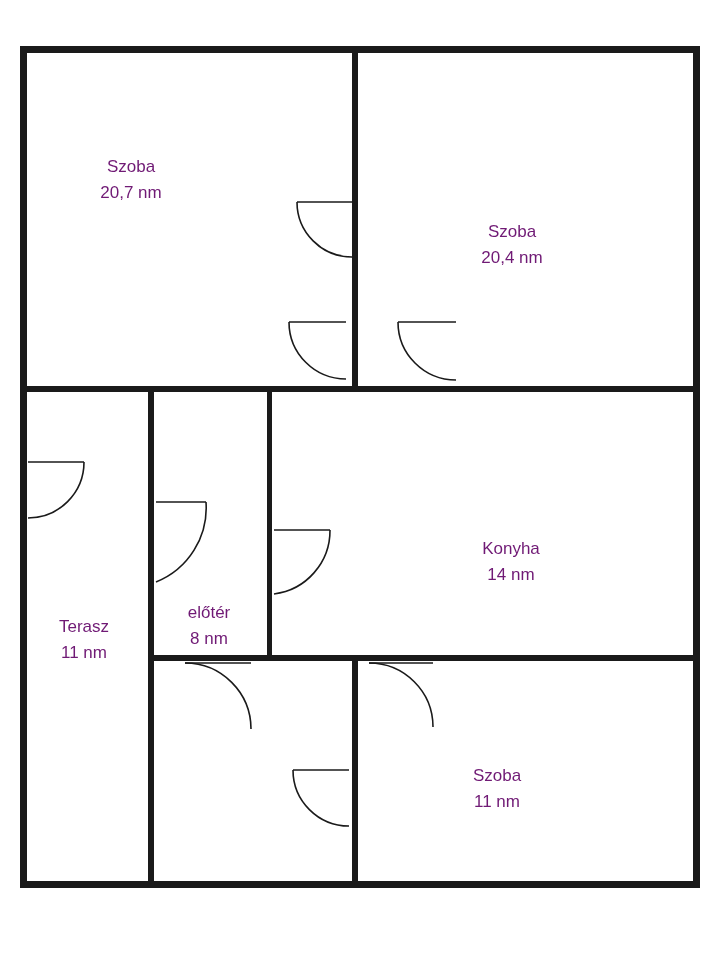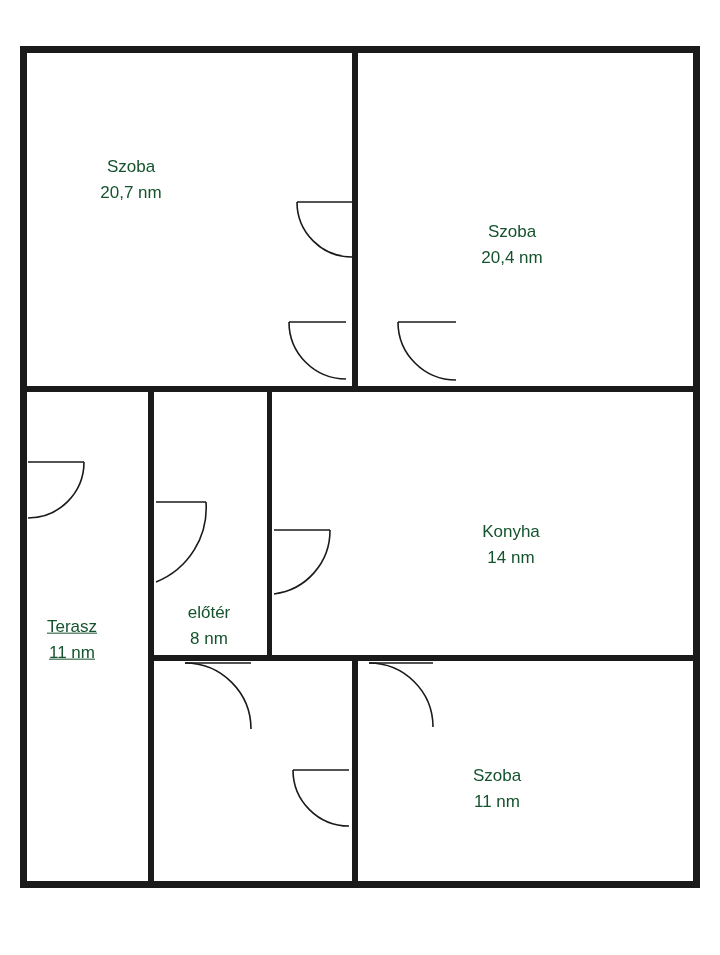--- a/index.html
+++ b/index.html
@@ -22,21 +22,21 @@
   }
   .wall {
     position: absolute;
     background: #1a1a1a;
   }
   .room-label {
     position: absolute;
     text-align: center;
     font-size: 17px;
     line-height: 1.55;
-    color: #14532d;
+    color: #701a75;
     white-space: nowrap;
     transform: translate(-50%, -50%);
     pointer-events: none;
   }
   .room-label .room-name {
     display: block;
   }
   .room-label .room-area {
     display: block;
     text-align: center;
@@ -139,31 +139,31 @@
   <div class="room-label" style="left:131px; top:180px;">
     <span class="room-name">Szoba</span>
     <span class="room-area">20,7 nm</span>
   </div>
 
   <div class="room-label" style="left:512px; top:245px;">
     <span class="room-name">Szoba</span>
     <span class="room-area">20,4 nm</span>
   </div>
 
-  <div class="room-label" style="left:72px; top:640px;text-decoration:underline;">
+  <div class="room-label" style="left:84px; top:640px;">
     <span class="room-name">Terasz</span>
     <span class="room-area">11 nm</span>
   </div>
 
   <div class="room-label" style="left:209px; top:605px;margin-top:21px;">
     <span class="room-name">előtér</span>
     <span class="room-area">8 nm</span>
   </div>
 
-  <div class="room-label" style="left:511px; top:545px;">
+  <div class="room-label" style="left:511px; top:562px;">
     <span class="room-name">Konyha</span>
     <span class="room-area">14 nm</span>
   </div>
 
 
   <div class="room-label" style="left:497px; top:789px;">
     <span class="room-name">Szoba</span>
     <span class="room-area">11 nm</span>
   </div>
 

